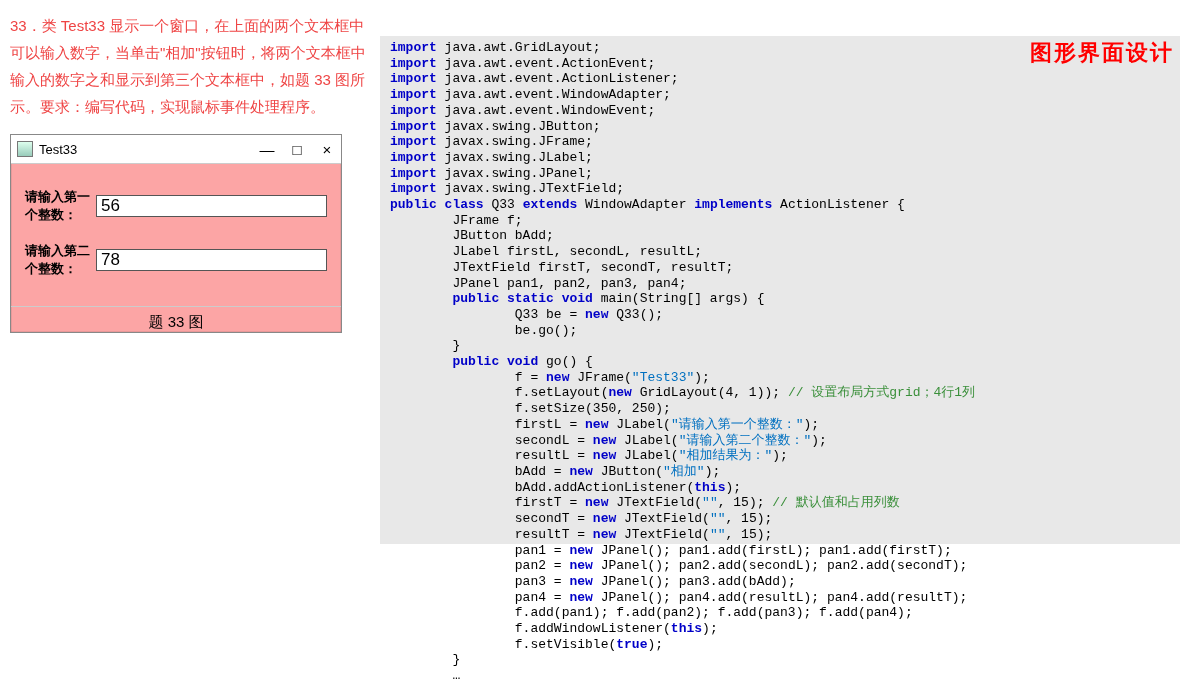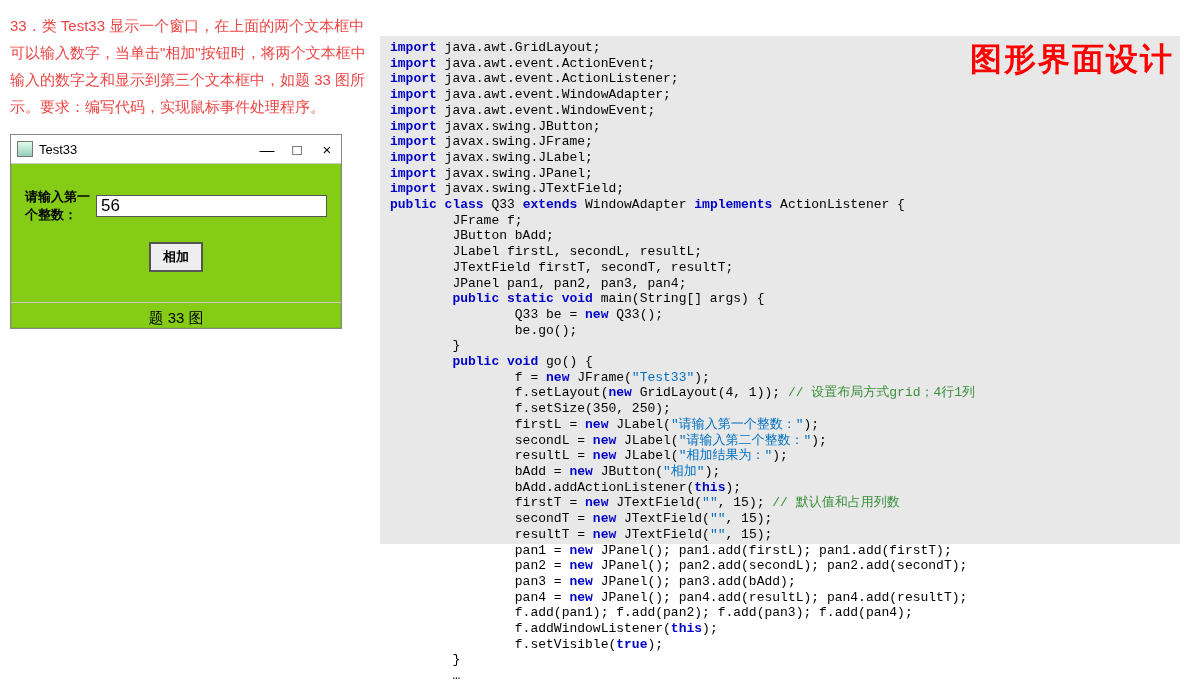--- a/index.html
+++ b/index.html
@@ -23,21 +23,21 @@
     line-height: 1.8;
     color: #ef4444;
   }
   .problem-num {
     display: inline;
   }
   .app-window {
     margin-top: 14px;
     width: 330px;
     border: 1px solid #888;
-    background: #84cc16;
+    background: #fca5a5;
     box-shadow: 0 0 1px #333 inset;
   }
   .titlebar {
     display: flex;
     align-items: center;
     height: 28px;
     padding: 0 6px;
     border-bottom: 1px solid #ccc;
     font-size: 13px;
     background: #fff;
@@ -103,21 +103,21 @@
     margin-top: 36px;
   }
   .kw { color: #0000c8; font-weight: bold; }
   .str { color: #0070c0; }
   .cm { color: #3a8f3a; }
   .red-title {
     position: absolute;
     right: 10px;
     top: 38px;
     color: #ff0000;
-    font-size: 32px;
+    font-size: 22px;
     font-weight: bold;
     font-family: "SimHei","Microsoft YaHei",sans-serif;
     letter-spacing: 2px;
   }
 </style>
 </head>
 <body>
 
 <div class="left-col">
   <div class="problem-text">
@@ -132,22 +132,23 @@
         <span class="win-btn">—</span>
         <span class="win-btn">□</span>
         <span class="win-btn">×</span>
       </span>
     </div>
     <div class="win-body">
       <div class="form-row">
         <span class="lbl">请输入第一个整数：</span>
         <input value="56" style="">
       </div>
-      <div class="btn-row">
-        <button class="add-btn">相加</button>
+      <div class="form-row">
+        <span class="lbl">请输入第二个整数：</span>
+        <input value="78" style="">
       </div>
     </div>
     <div class="caption">题 33 图</div>
   </div>
 </div>
 
 <div class="code-pane"><span class="kw">import</span><span> java.awt.GridLayout;</span>
 <span class="kw">import</span><span> java.awt.event.ActionEvent;</span>
 <span class="kw">import</span><span> java.awt.event.ActionListener;</span>
 <span class="kw">import</span><span> java.awt.event.WindowAdapter;</span>

